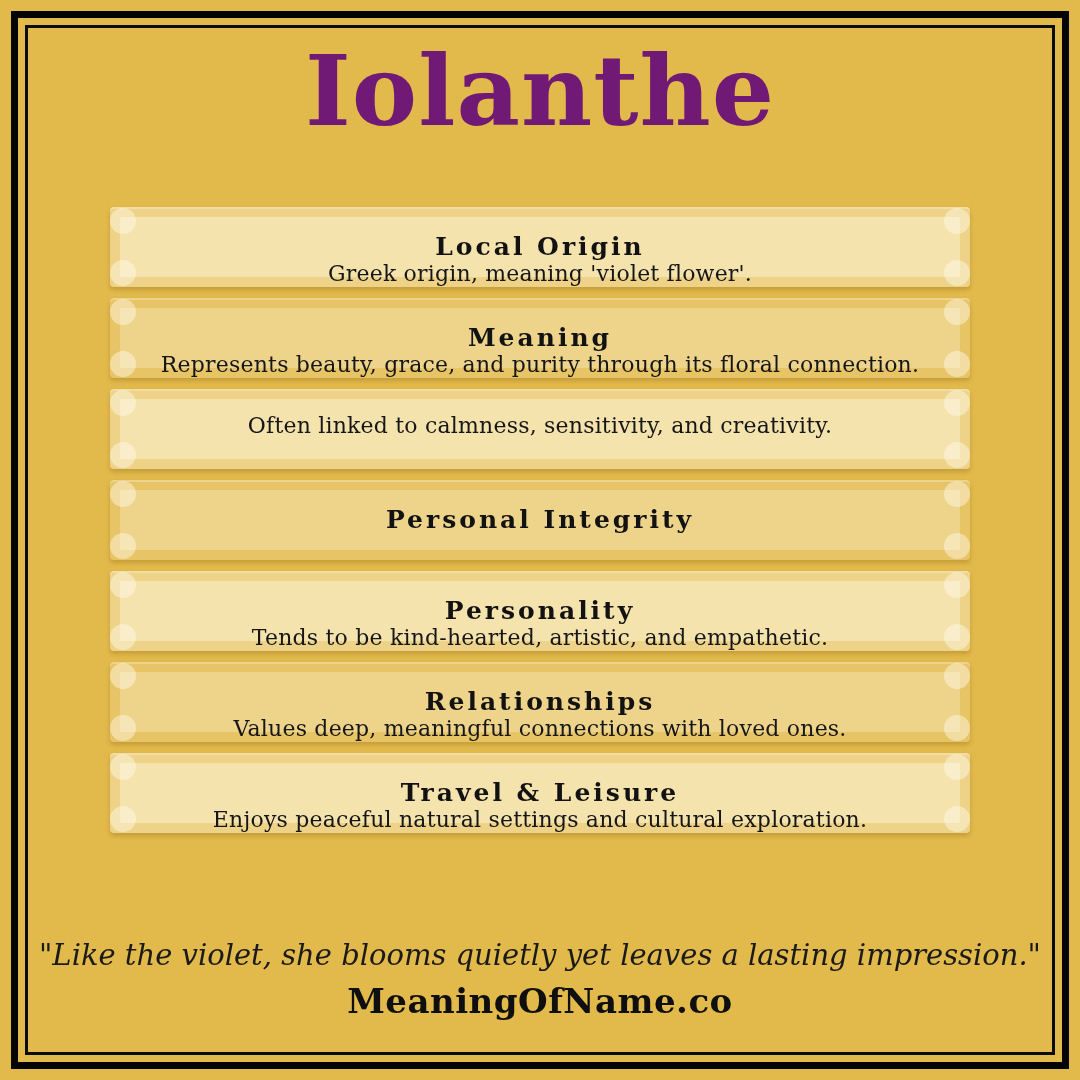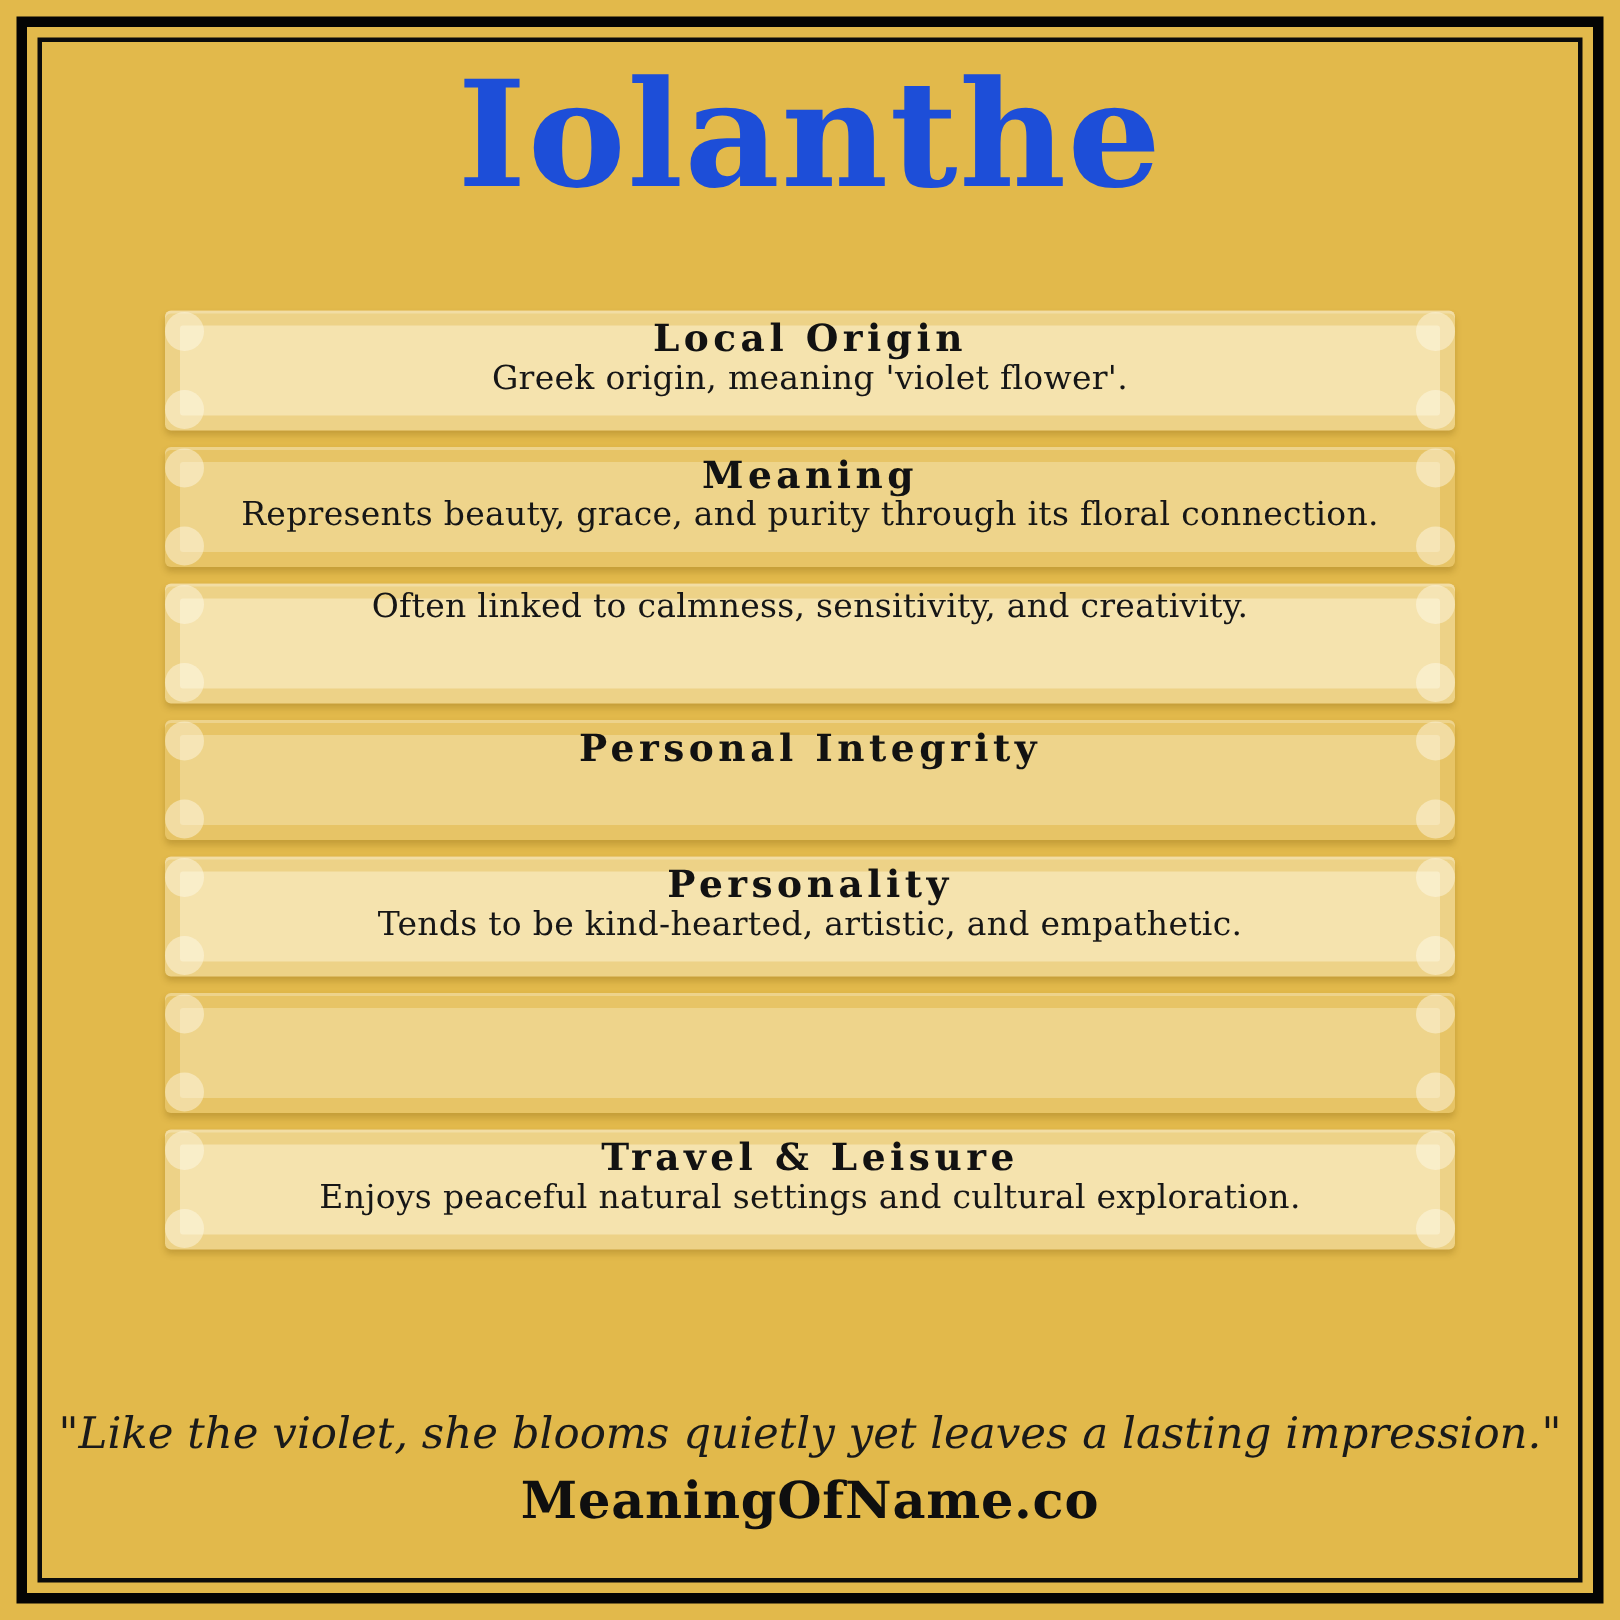--- a/index.html
+++ b/index.html
@@ -34,21 +34,21 @@
     position: absolute;
     top: 38px;
     left: 0;
     width: 100%;
     margin: 0;
     text-align: center;
     font-size: 98px;
     line-height: 1.08;
     font-weight: bold;
     letter-spacing: 1px;
-    color: #1d4ed8;
+    color: #701a75;
   }
   .cards {
     position: absolute;
     left: 110px;
     top: 207px;
     width: 860px;
     display: flex;
     flex-direction: column;
     gap: 11px;
   }
@@ -74,21 +74,21 @@
     height: 26px;
     border-radius: 50%;
     background: rgba(255, 250, 235, 0.45);
   }
   .rivet.tl { left: 0px;  top: 1px; }
   .rivet.tr { right: 0px; top: 1px; }
   .rivet.bl { left: 0px;  bottom: 1px; }
   .rivet.br { right: 0px; bottom: 1px; }
   .card-content {
     position: relative;
-    padding-top: 4px;
+    padding-top: 25px;
     text-align: center;
   }
   .card-content h2 {
     margin: 0;
     font-size: 25px;
     line-height: 30px;
     font-weight: bold;
     letter-spacing: 3px;
     color: #121212;
   }
@@ -191,20 +191,24 @@
           <p>Tends to be kind-hearted, artistic, and empathetic.</p>
         </div>
       </div>
 
       <div class="card dark">
         <div class="card-inner"></div>
         <span class="rivet tl"></span>
         <span class="rivet tr"></span>
         <span class="rivet bl"></span>
         <span class="rivet br"></span>
+        <div class="card-content">
+          <h2>Relationships</h2>
+          <p>Values deep, meaningful connections with loved ones.</p>
+        </div>
       </div>
 
       <div class="card light">
         <div class="card-inner"></div>
         <span class="rivet tl"></span>
         <span class="rivet tr"></span>
         <span class="rivet bl"></span>
         <span class="rivet br"></span>
         <div class="card-content">
           <h2>Travel &amp; Leisure</h2>

